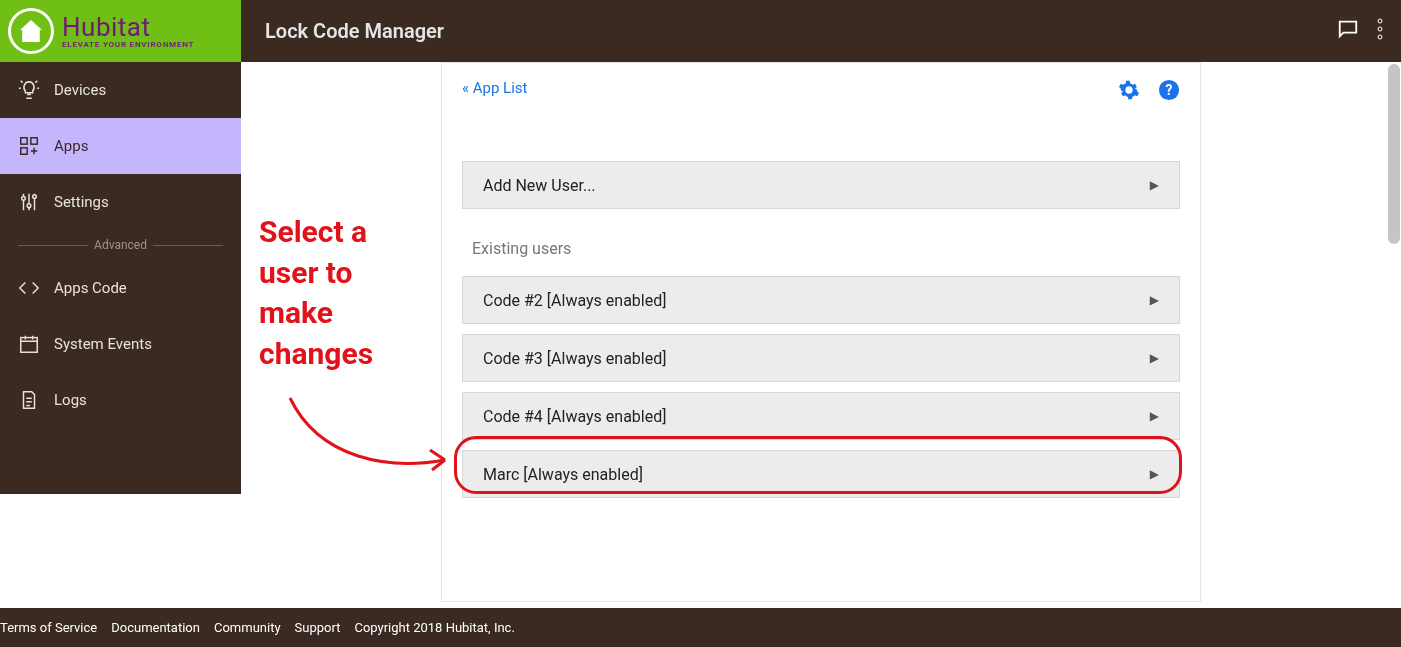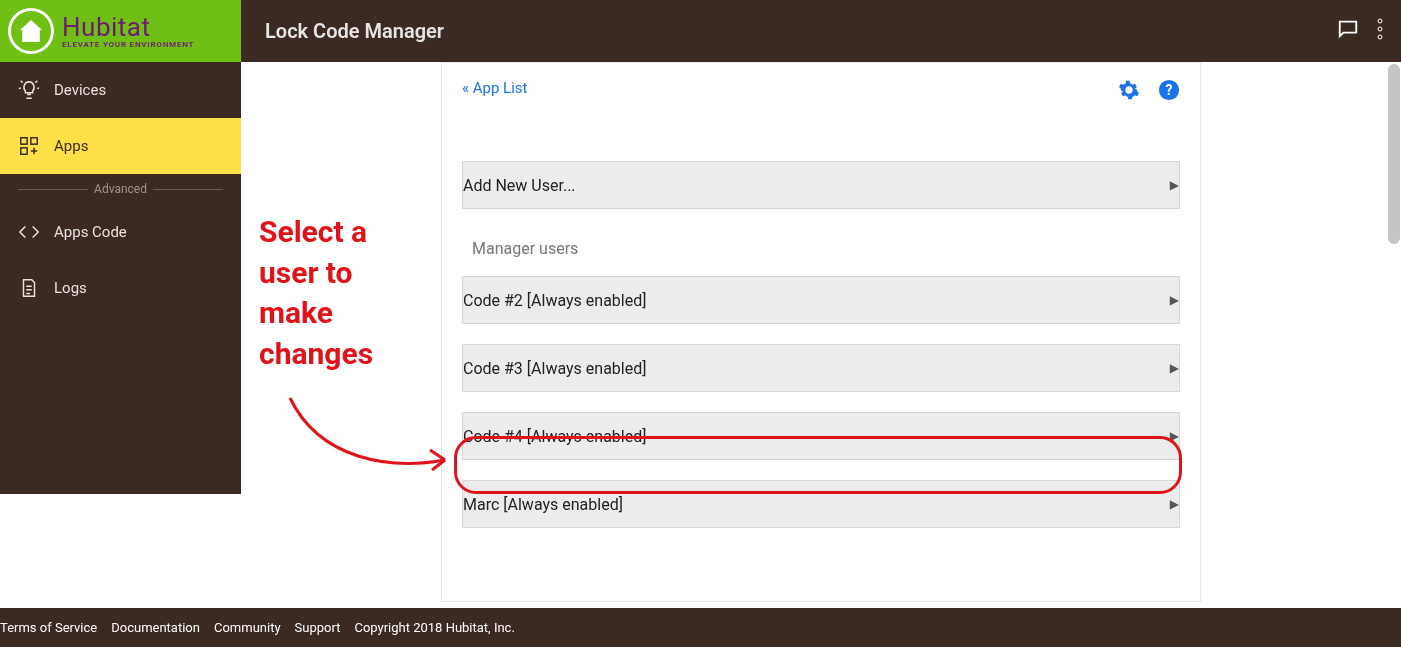--- a/index.html
+++ b/index.html
@@ -14,35 +14,35 @@
 .logo-main { font-size: 26px; font-weight: 400; letter-spacing: 0.5px; line-height: 1; }
 .logo-sub { font-size: 8px; letter-spacing: 0.8px; font-weight: 600; }
 .page-title { color: #e5e5e5; font-size: 20px; font-weight: 600; margin-left: 24px; }
 .topbar-right { margin-left: auto; display: flex; align-items: center; gap: 18px; padding-right: 18px; color: #fff; }
 .topbar-right svg { stroke: #fff; fill: none; }
 
 
 .sidebar { position: absolute; top: 62px; left: 0; width: 241px; height: 432px; background: #3b2a22; color: #e7e2df; }
 .side-item { display: flex; align-items: center; gap: 14px; height: 56px; padding: 0 18px; font-size: 15px; cursor: pointer; }
 .side-item .icn { width: 22px; height: 22px; display: flex; align-items: center; justify-content: center; }
-.side-item.active-apps { background: #fde047; color: #3b2a22; }
+.side-item.active-apps { background: #c4b5fd; color: #3b2a22; }
 .side-item.active-apps .icn svg { stroke: #3b2a22; }
 .side-item .icn svg { stroke: #e7e2df; fill: none; stroke-width: 1.6; }
 .side-sep { display: flex; align-items: center; color: #9d928c; font-size: 12px; padding: 0 18px; height: 30px; gap: 6px; }
 .side-sep .bar { flex: 1; height: 1px; background: #6a5b52; }
 
 
 .main { position: absolute; top: 62px; left: 241px; right: 0; bottom: 39px; background: #fff; overflow: hidden; }
 .panel { position: absolute; left: 200px; right: 200px; top: 0; background: #fff; border: 1px solid #e5e5e5; min-height: 540px; }
 .panel-head { display: flex; align-items: flex-start; padding: 16px 20px; }
 .app-list-link { color: #1a73e8; font-size: 15px; cursor: pointer; }
 .panel-head .spc { flex: 1; }
 .panel-head .hicon { color: #1a73e8; margin-left: 18px; cursor: pointer; }
 .panel-body { padding: 40px 20px 20px 20px; }
-.row-btn { background: #ececec; border: 1px solid #d7d7d7; height: 48px; display: flex; align-items: center; padding: 0 0; font-size: 16px; color: #222; cursor: pointer; margin-bottom: 20px; position: relative; }
+.row-btn { background: #ececec; border: 1px solid #d7d7d7; height: 48px; display: flex; align-items: center; padding: 0 20px; font-size: 16px; color: #222; cursor: pointer; margin-bottom: 10px; position: relative; }
 .row-btn .arrow { margin-left: auto; color: #555; font-size: 12px; }
 .section-label { color: #777; font-size: 16px; margin: 30px 0 18px 10px; }
 .highlight-ring { position: absolute; border: 3px solid #e1121a; border-radius: 22px; pointer-events: none; }
 
 
 .annot { position: absolute; left: 259px; top: 212px; color: #e1121a; font-family: "Comic Sans MS", "Marker Felt", cursive; font-size: 30px; font-weight: 700; line-height: 1.35; }
 .annot-arrow { position: absolute; left: 280px; top: 390px; width: 180px; height: 90px; pointer-events: none; }
 
 
 .footer { position: absolute; bottom: 0; left: 0; right: 0; height: 39px; background: #3b2a22; color: #fff; display: flex; align-items: center; justify-content: flex-start; gap: 14px; padding-right: 16px; font-size: 13px; }
@@ -95,32 +95,52 @@
     <span class="icn">
         <svg width="22" height="22" viewBox="0 0 24 24">
           <rect x="3" y="3" width="7" height="7"></rect>
           <rect x="14" y="3" width="7" height="7"></rect>
           <rect x="3" y="14" width="7" height="7"></rect>
           <path d="M14 17.5h7M17.5 14v7"></path>
         </svg>
       </span>
     <span>Apps</span>
   </div>
+  <div class="side-item">
+    <span class="icn">
+        <svg width="22" height="22" viewBox="0 0 24 24">
+          <path d="M6 3v18M12 3v18M18 3v18"></path>
+          <circle cx="6" cy="8" r="2" fill="#3b2a22"></circle>
+          <circle cx="12" cy="16" r="2" fill="#3b2a22"></circle>
+          <circle cx="18" cy="6" r="2" fill="#3b2a22"></circle>
+        </svg>
+      </span>
+    <span>Settings</span>
+  </div>
   <div class="side-sep">
     <span class="bar"></span>
       <span>Advanced</span>
       <span class="bar"></span>
   </div>
   <div class="side-item">
     <span class="icn">
         <svg width="22" height="22" viewBox="0 0 24 24">
           <path d="M8 6l-6 6 6 6M16 6l6 6-6 6"></path>
         </svg>
       </span>
     <span>Apps Code</span>
+  </div>
+  <div class="side-item">
+    <span class="icn">
+        <svg width="22" height="22" viewBox="0 0 24 24">
+          <rect x="3" y="5" width="18" height="16"></rect>
+          <path d="M3 9h18M8 3v4M16 3v4"></path>
+        </svg>
+      </span>
+    <span>System Events</span>
   </div>
   <div class="side-item">
     <span class="icn">
         <svg width="22" height="22" viewBox="0 0 24 24">
           <path d="M6 3h9l3 3v15H6z"></path>
           <path d="M9 10h6M9 14h6M9 18h4"></path>
         </svg>
       </span>
     <span>Logs</span>
   </div>
@@ -141,21 +161,21 @@
             <circle cx="12" cy="12" r="11"></circle>
             <text x="12" y="17" text-anchor="middle" font-size="15" fill="#fff" font-weight="bold">?</text>
           </svg>
       </span>
     </div>
     <div class="panel-body">
       <div class="row-btn">
         <span>Add New User...</span>
         <span class="arrow">▶</span>
       </div>
-      <div class="section-label">Manager users</div>
+      <div class="section-label">Existing users</div>
       <div class="row-btn">
         <span>Code #2 [Always enabled]</span>
         <span class="arrow">▶</span>
       </div>
       <div class="row-btn">
         <span>Code #3 [Always enabled]</span>
         <span class="arrow">▶</span>
       </div>
       <div class="row-btn">
         <span>Code #4 [Always enabled]</span>

